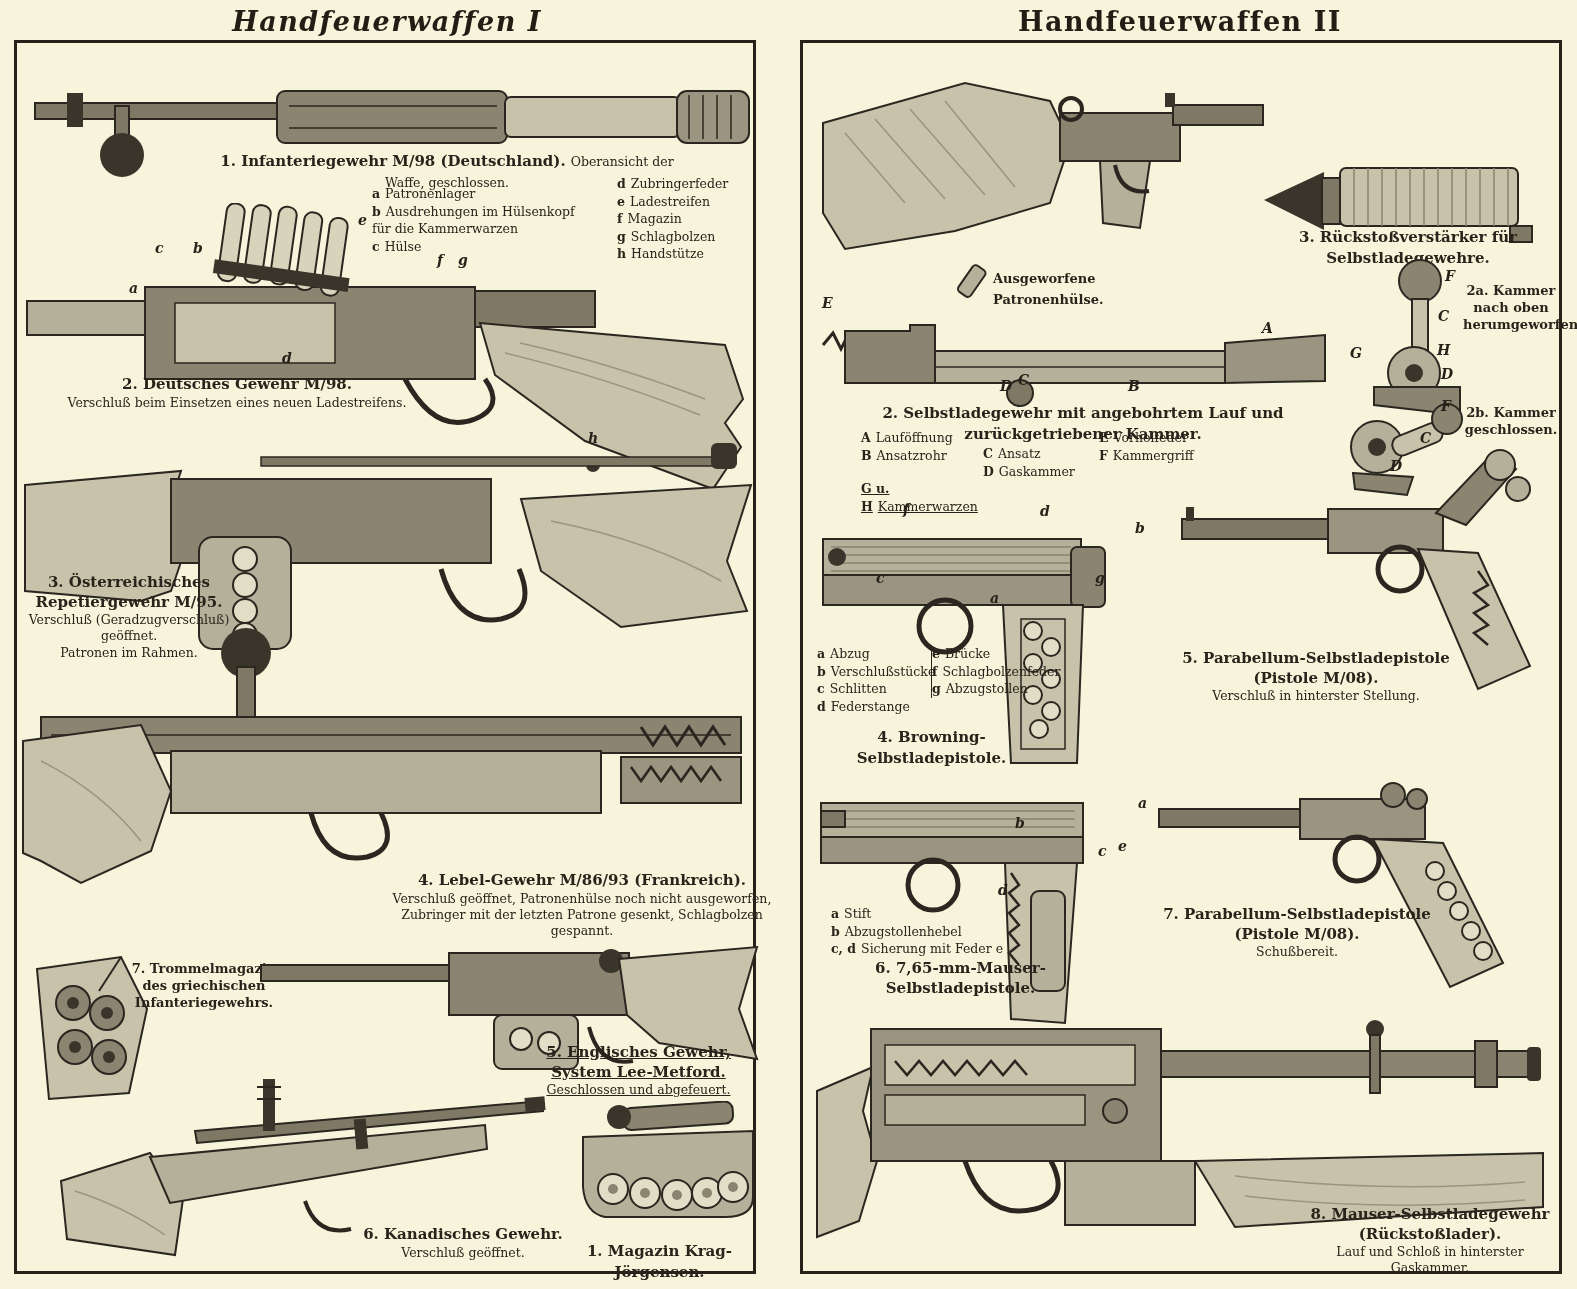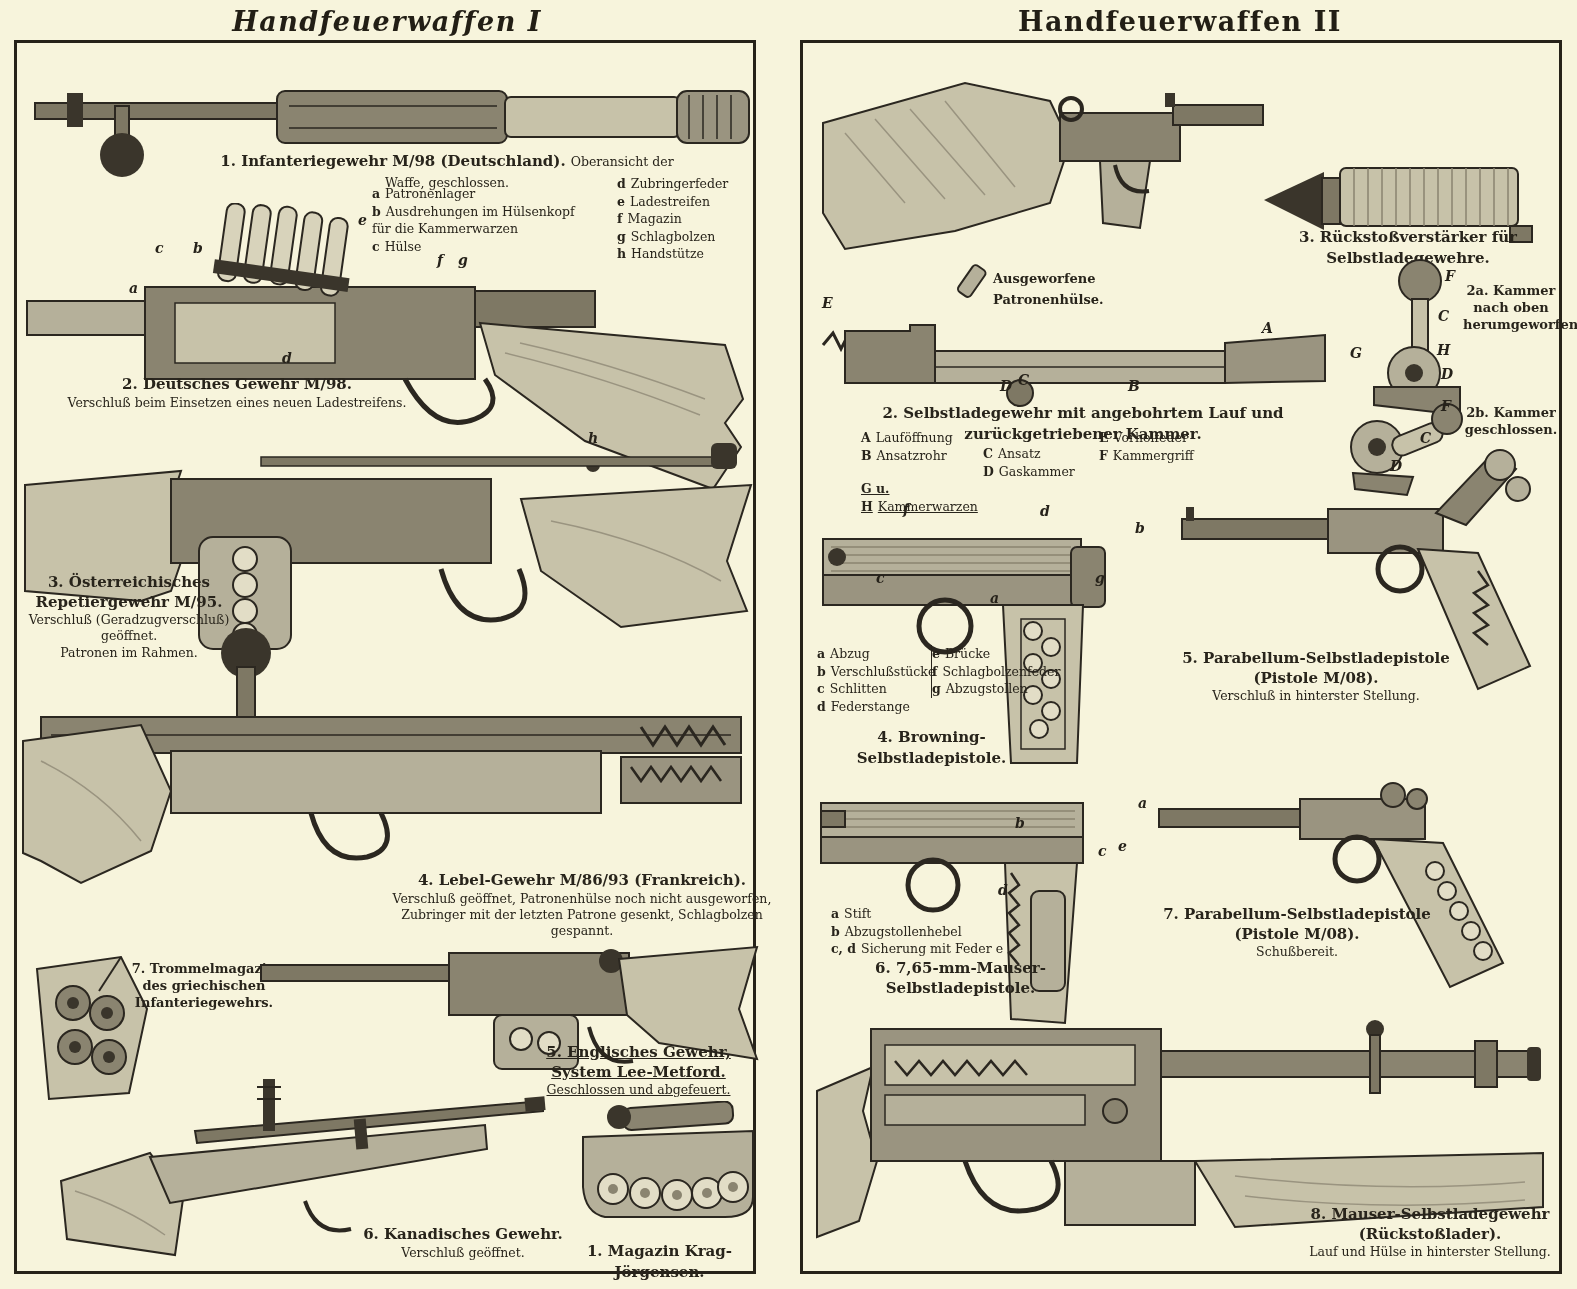--- a/index.html
+++ b/index.html
@@ -448,16 +448,16 @@
         <circle cx="560" cy="18" r="9" fill="#3a352b"></circle>
         <rect x="555" y="24" width="10" height="58" fill="#7e7864" stroke="#2b2720" stroke-width="2"></rect>
         <rect x="250" y="150" width="130" height="64" fill="#b5b09a" stroke="#2b2720" stroke-width="2"></rect>
         <path d="M150,150 q20,60 70,48 q36,-10 16,-48" fill="none" stroke="#2b2720" stroke-width="5"></path>
         <path d="M380,150 L728,142 L728,196 L420,216 Z" fill="#c7c2a9" stroke="#2b2720" stroke-width="2"></path>
         <path d="M420,165 q150,18 290,6 M430,185 q140,16 280,4" stroke="#9a9480" stroke-width="1.5" fill="none"></path>
       </svg>
     </div>
     <div class="cap" style="left:498px;top:1162px;width:258px;">
       <span class="h">8. Mauser-Selbstladegewehr (Rückstoßlader).</span>
-      <span class="n">Lauf und Hülse in hinterster Stellung.</span>
+      <span class="n">Lauf und Schloß in hinterster Gaskammer.</span>
     </div>
   </div>
 </div>
 
 </body></html>

